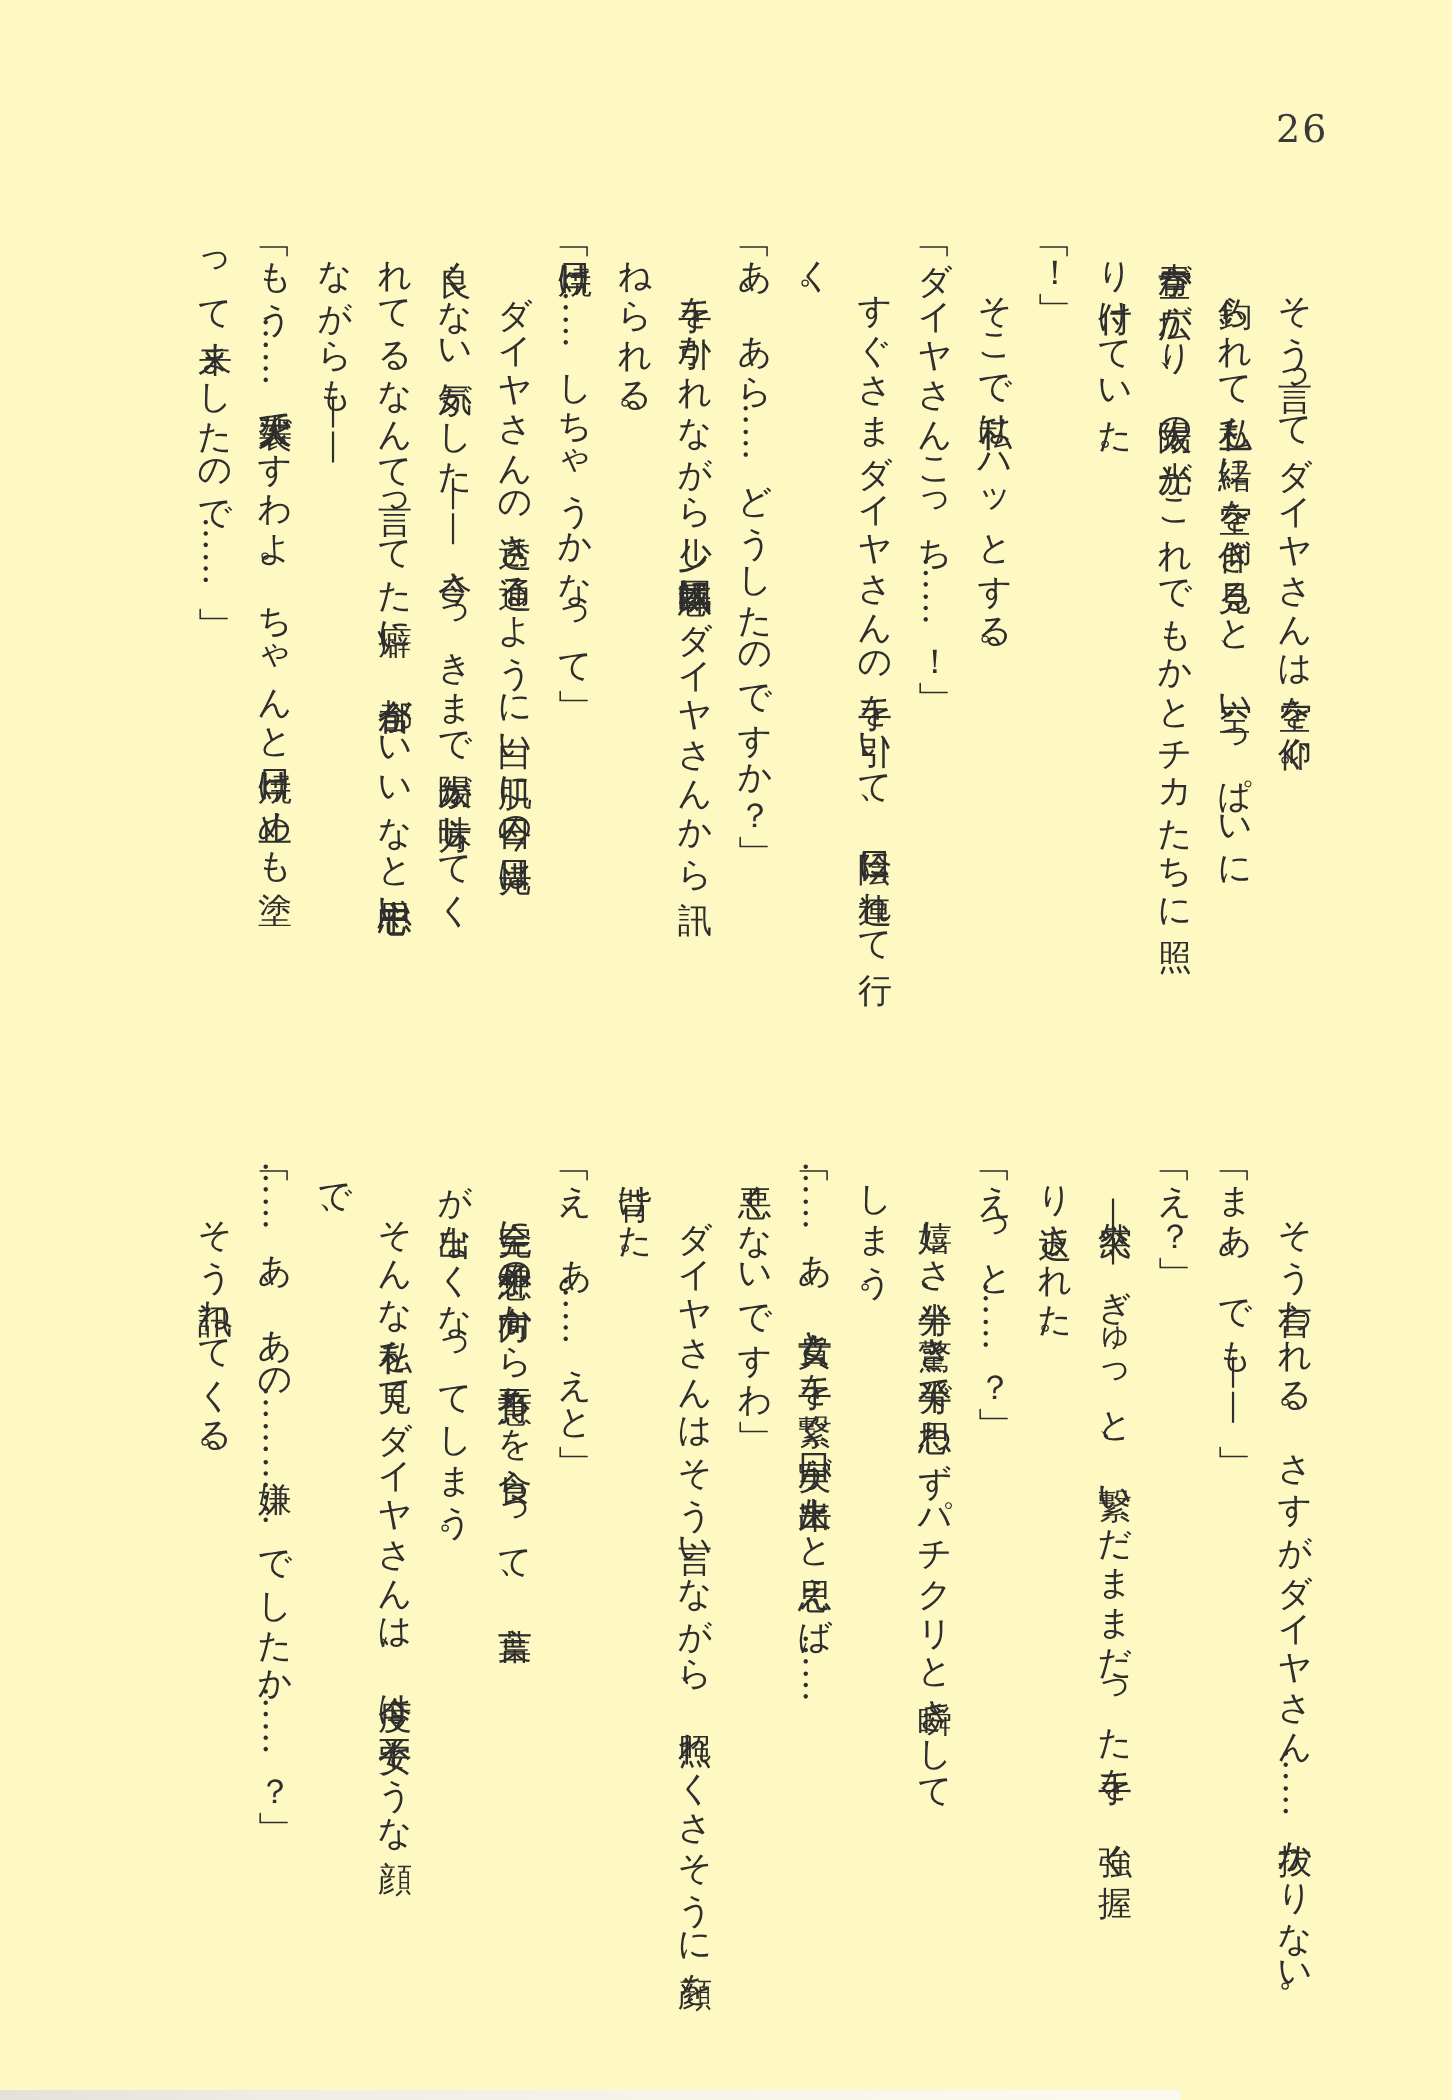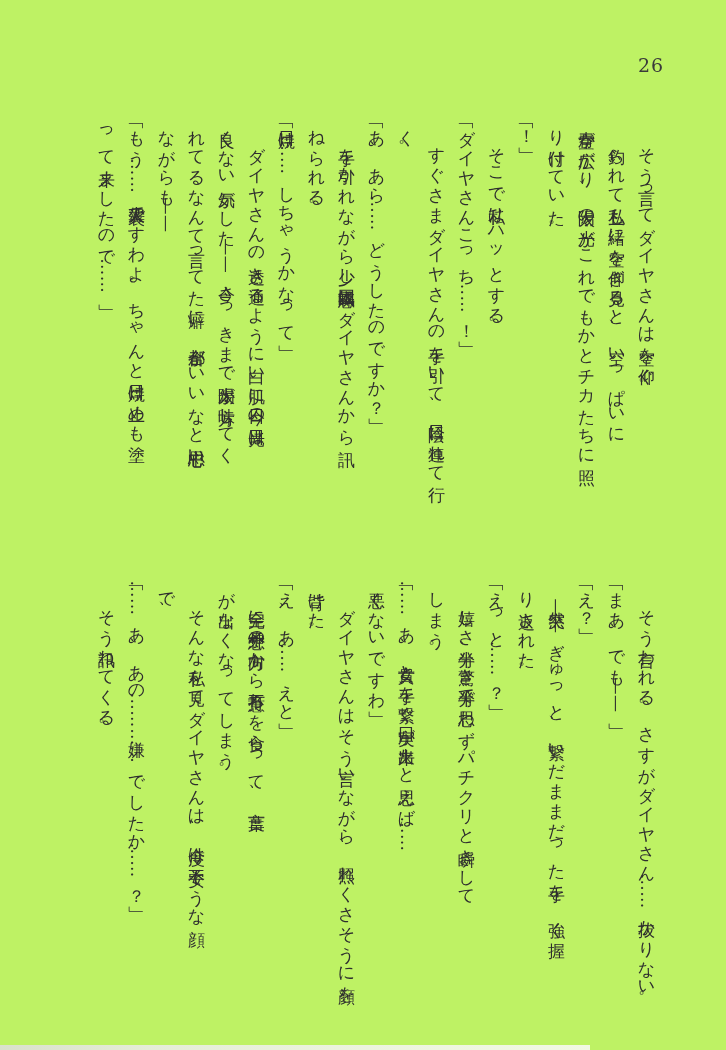--- a/index.html
+++ b/index.html
@@ -4,21 +4,21 @@
 <style>
   html, body {
     margin: 0;
     padding: 0;
     background: #ffffff;
   }
   .page {
     position: relative;
     width: 726px;
     height: 1050px;
-    background: #bef264;
+    background: #fef9c3;
     overflow: hidden;
     font-family: "DejaVu Serif", "Liberation Serif", serif;
   }
   .page-number {
     position: absolute;
     top: 54px;
     left: 638px;
     font-size: 19px;
     letter-spacing: 1px;
     color: #3a3a3a;

